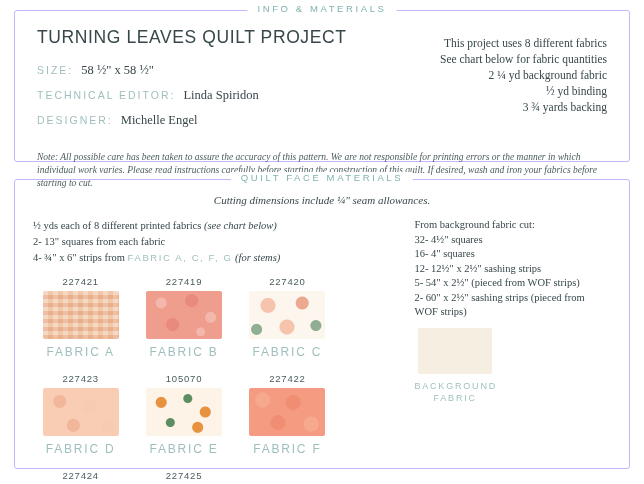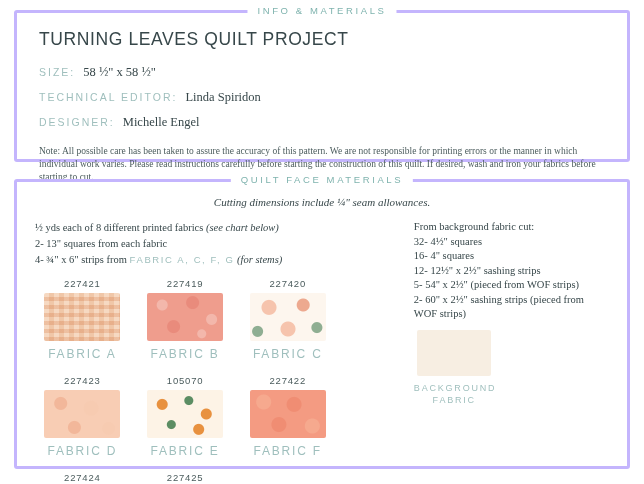--- a/index.html
+++ b/index.html
@@ -18,21 +18,21 @@
     position: relative;
     width: 644px;
     height: 484px;
     box-sizing: border-box;
     padding: 10px 14px;
   }
 
   
   .panel {
     position: relative;
-    border: 3px solid #c4b5fd;
+    border: 1px solid #c4b5fd;
     border-radius: 3px;
     box-sizing: border-box;
   }
   .panel-title {
     position: absolute;
     top: -8px;
     left: 50%;
     transform: translateX(-50%);
     background: #ffffff;
     padding: 0 10px;
@@ -82,21 +82,22 @@
     font-size: 12.5px;
     color: #37474a;
     margin-left: 4px;
   }
   .info-right-line {
     font-size: 11.5px;
     color: #37474a;
     line-height: 16px;
   }
   .note {
-    margin-top: 8px;
+    margin-top: 16px;
+    font-style: italic;
     font-size: 9.5px;
     line-height: 13px;
     color: #4a5b5c;
   }
 
   
   #face-panel {
     margin-top: 17px;
     height: 290px;
     padding: 14px 18px 8px 18px;
@@ -263,20 +264,27 @@
         <div class="field-row">
           <span class="field-label">TECHNICAL EDITOR:</span>
           <span class="field-value">Linda Spiridon</span>
         </div>
         <div class="field-row">
           <span class="field-label">DESIGNER:</span>
           <span class="field-value">Michelle Engel</span>
         </div>
       </div>
 
+      <div class="info-right">
+        <div class="info-right-line">This project uses 8 different fabrics</div>
+        <div class="info-right-line">See chart below for fabric quantities</div>
+        <div class="info-right-line">2 ¼ yd background fabric</div>
+        <div class="info-right-line">½ yd binding</div>
+        <div class="info-right-line">3 ¾ yards backing</div>
+      </div>
     </div>
 
     <div class="note">Note: All possible care has been taken to assure the accuracy of this pattern. We are not responsible for printing errors or the manner in which individual work varies. Please read instructions carefully before starting the construction of this quilt. If desired, wash and iron your fabrics before starting to cut.</div>
   </div>
 
   <div class="panel" id="face-panel">
     <div class="panel-title">QUILT FACE MATERIALS</div>
 
     <div class="cut-note">Cutting dimensions include ¼" seam allowances.</div>
 

